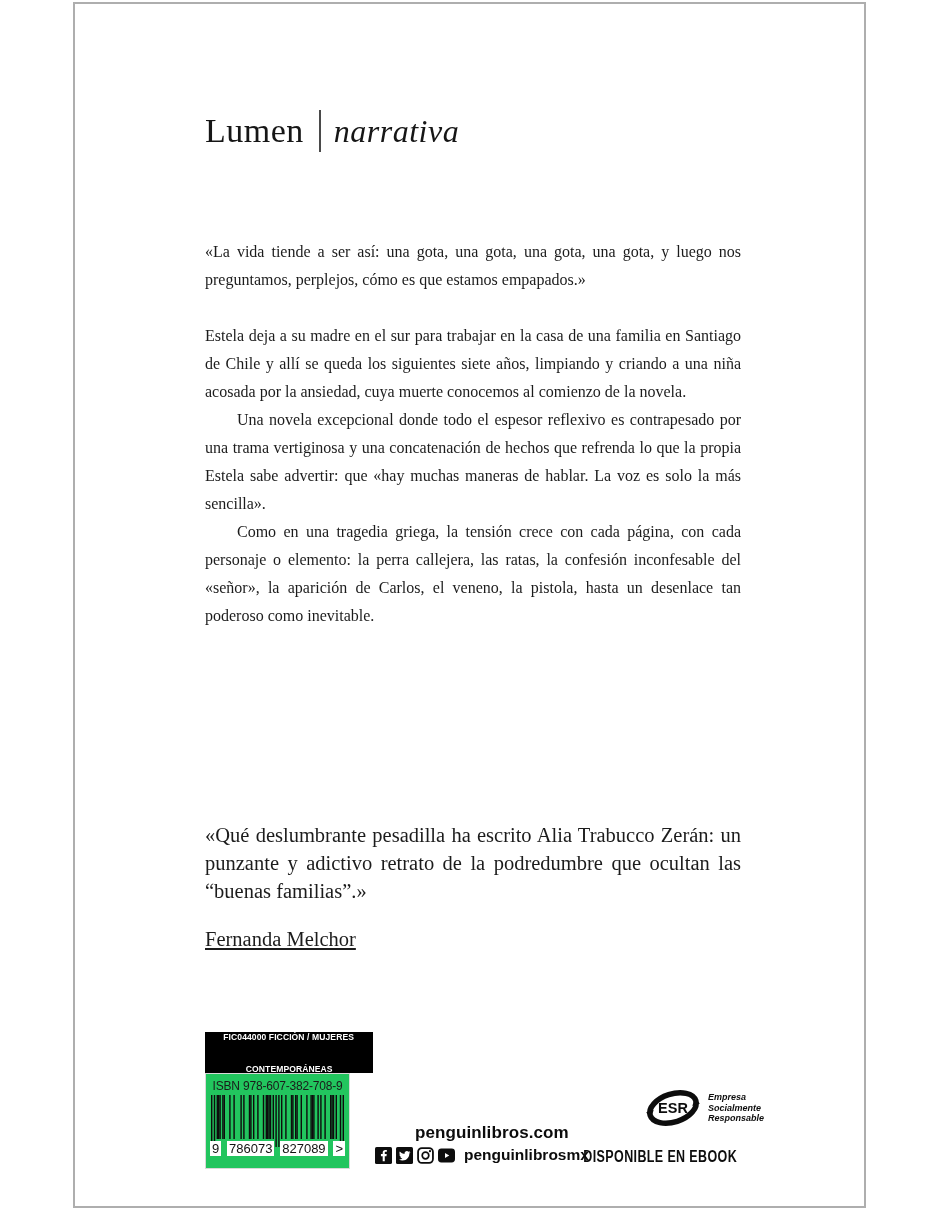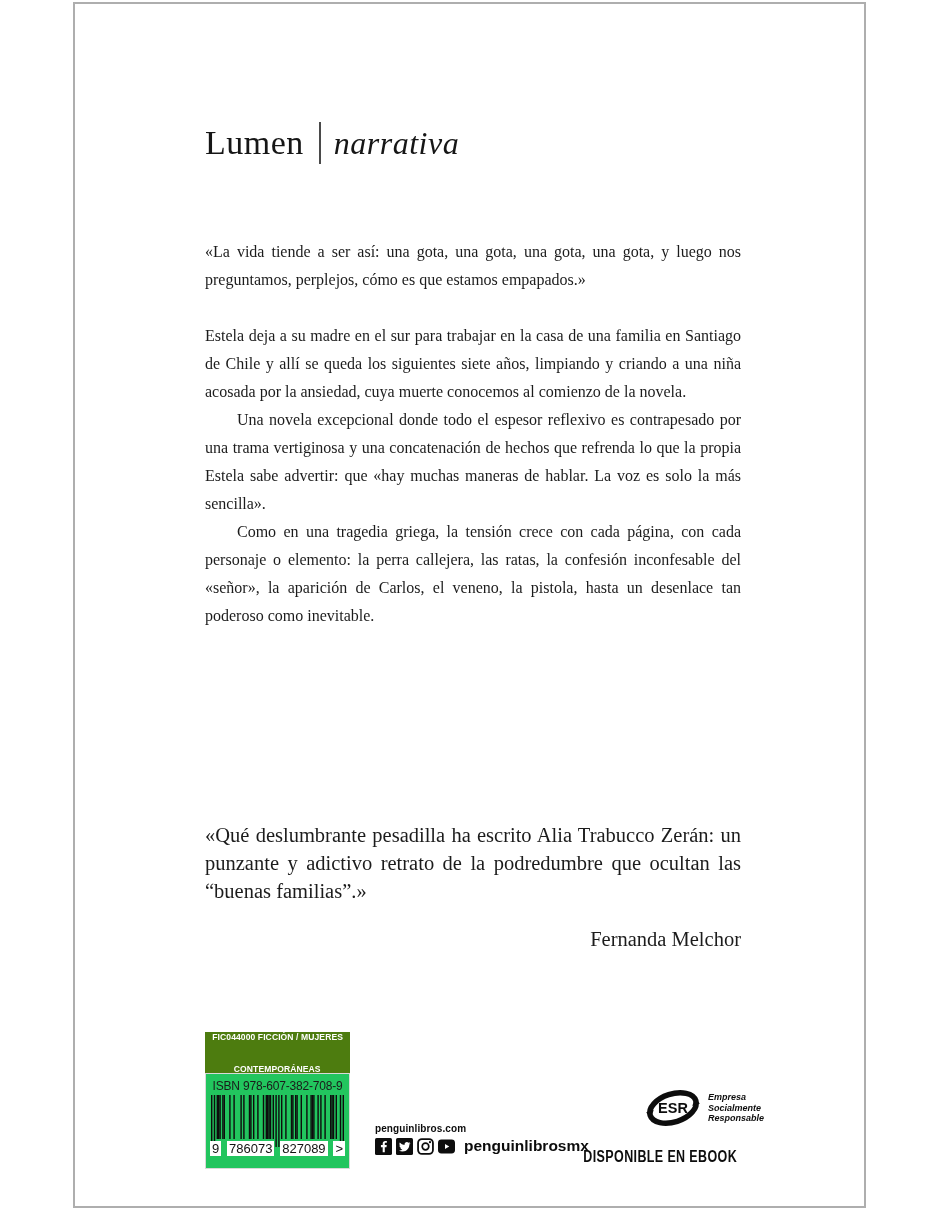--- a/index.html
+++ b/index.html
@@ -5,42 +5,42 @@
   html,body{margin:0;padding:0;}
   body{
     width:940px;height:1215px;position:relative;background:#ffffff;
     font-family:"Liberation Serif", serif;color:#1b1b1b;
   }
   .cover-card{
     position:absolute;left:73px;top:2px;width:793px;height:1206px;
     background:#fff;border:2px solid #aeaeae;box-sizing:border-box;
   }
   
-  .logo{position:absolute;left:130px;top:118px;display:flex;align-items:center;color:#161616;}
+  .logo{position:absolute;left:130px;top:106px;display:flex;align-items:center;color:#161616;}
   .logo-name{font-size:34px;letter-spacing:.5px;}
   .logo-divider{width:2px;height:42px;background:#4a4a4a;margin:0 13px 0 15px;}
   .logo-collection{font-size:32px;font-style:italic;letter-spacing:.5px;}
   
   .synopsis{
     position:absolute;left:130px;top:234px;width:536px;
     font-size:16px;line-height:28px;text-align:justify;color:#1c1c1c;
   }
   .synopsis p{margin:0;}
   .synopsis p.lead-quote{margin-bottom:28px;}
   .synopsis p.indent{text-indent:32px;}
   
   .review{
     position:absolute;left:130px;top:796px;width:536px;
     font-size:20.5px;line-height:28px;text-align:justify;color:#1c1c1c;
   }
-  .review .review-author{text-align:right;margin-top:4px;}
+  .review .review-author{margin-top:4px;text-decoration:underline;}
   
   .bisac-box{
-    position:absolute;left:130px;top:1028px;width:145px;height:41px;
-    background:#4d7c0f;color:#fff;display:flex;flex-direction:column;
+    position:absolute;left:130px;top:1028px;width:168px;height:41px;
+    background:#000000;color:#fff;display:flex;flex-direction:column;
     align-items:center;justify-content:center;
     font-family:"Liberation Sans", sans-serif;font-weight:bold;gap:20px;
   }
   .bisac-box .line{font-size:9.5px;line-height:11.5px;white-space:nowrap;transform:scaleX(.9);letter-spacing:.1px;}
   .isbn-box{
     position:absolute;left:130px;top:1069px;width:145px;height:96px;
     background:#22c55e;border:1px solid #d9d9d9;box-sizing:border-box;
     font-family:"Liberation Sans", sans-serif;text-align:center;
   }
   .isbn-label{font-size:12.5px;margin-top:5px;letter-spacing:-.2px;color:#1a1a1a;white-space:nowrap;transform:scaleX(.96);}
@@ -49,21 +49,21 @@
     display:flex;justify-content:space-between;align-items:center;
     margin:-12px 4px 0 4px;font-size:13px;color:#111;
     background:transparent;
   }
   .barcode-digits span{background:#fff;padding:0 2px;}
   
   .penguin{
     position:absolute;left:300px;top:1119px;
     font-family:"Liberation Sans", sans-serif;font-weight:bold;color:#0c0c0c;
   }
-  .penguin-site{font-size:10px;letter-spacing:.1px;}
+  .penguin-site{font-size:17px;letter-spacing:.1px;margin-left:40px;}
   .social-row{display:flex;align-items:center;gap:4px;margin-top:3px;}
   .social-row svg{display:block;}
   .penguin-handle{font-size:15.5px;margin-left:5px;}
   
   .esr{
     position:absolute;left:570px;top:1082px;width:170px;
     display:flex;align-items:center;gap:7px;
   }
   .esr-text{
     font-family:"Liberation Sans", sans-serif;font-weight:bold;

